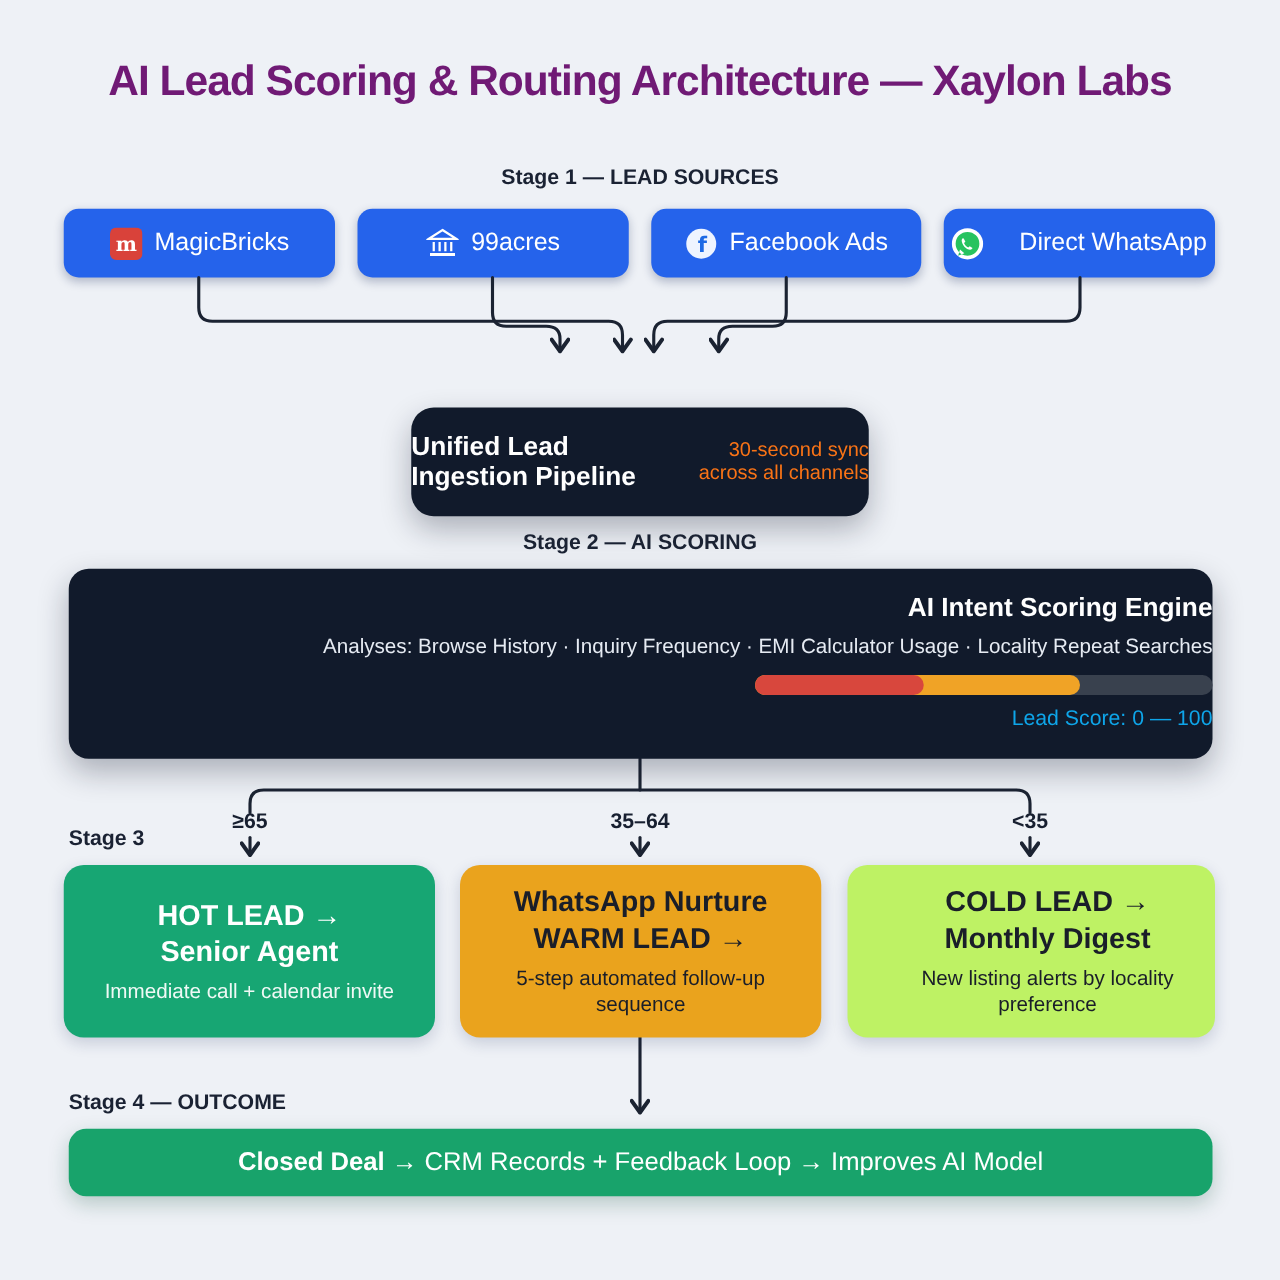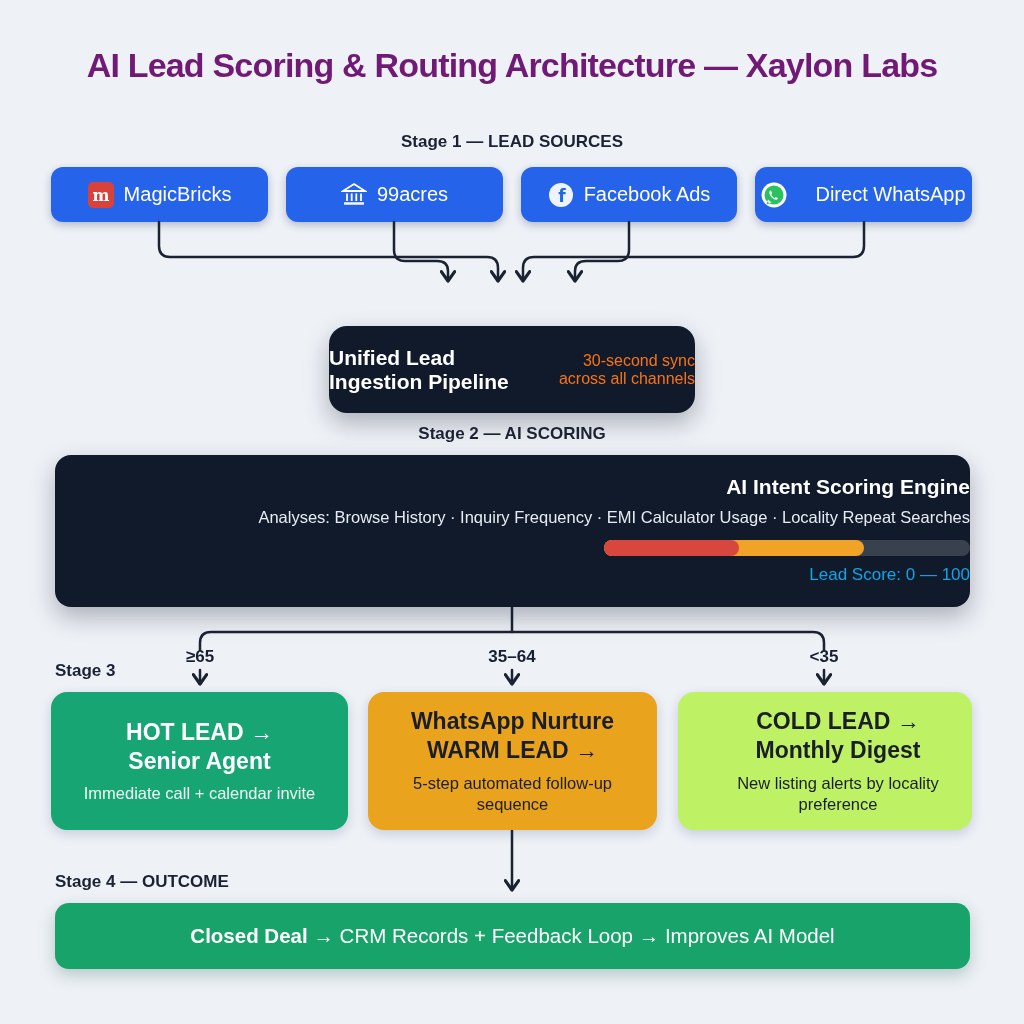--- a/index.html
+++ b/index.html
@@ -76,21 +76,21 @@
   }
   .branch .b-title{font-size:23px;font-weight:700;line-height:1.27;}
   .branch .b-detail{margin-top:7px;font-size:16.5px;line-height:1.28;}
   .branch.hot{left:51px;width:297px;background:#17a673;color:#ffffff;}
   .branch.hot .b-detail{color:rgba(255,255,255,.93);}
   .branch.warm{left:368px;width:289px;background:#eaa31d;color:#1a1e29;}
   .branch.cold{left:678px;width:294px;background:#bef264;color:#1a1e29;padding-left:40px;}
 
   
   .outcome{
-    position:absolute;left:55px;top:903px;width:915px;height:66px;border-radius:14px;
+    position:absolute;left:55px;top:903px;width:915px;height:54px;border-radius:14px;
     background:#18a36b;color:#fff;
     display:flex;align-items:center;justify-content:center;
     font-size:20.5px;font-weight:500;
     box-shadow:0 6px 16px rgba(16,80,55,.25);
   }
   .outcome .bold{font-weight:700;}
   .outcome .rest{white-space:pre;}
 </style>
 </head>
 <body>

